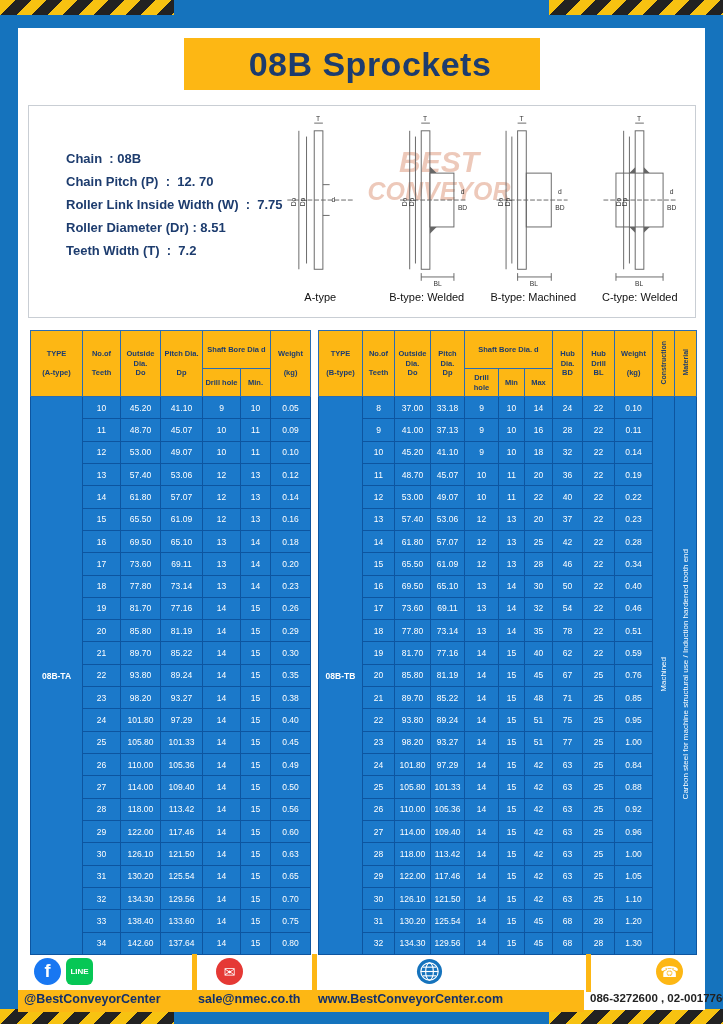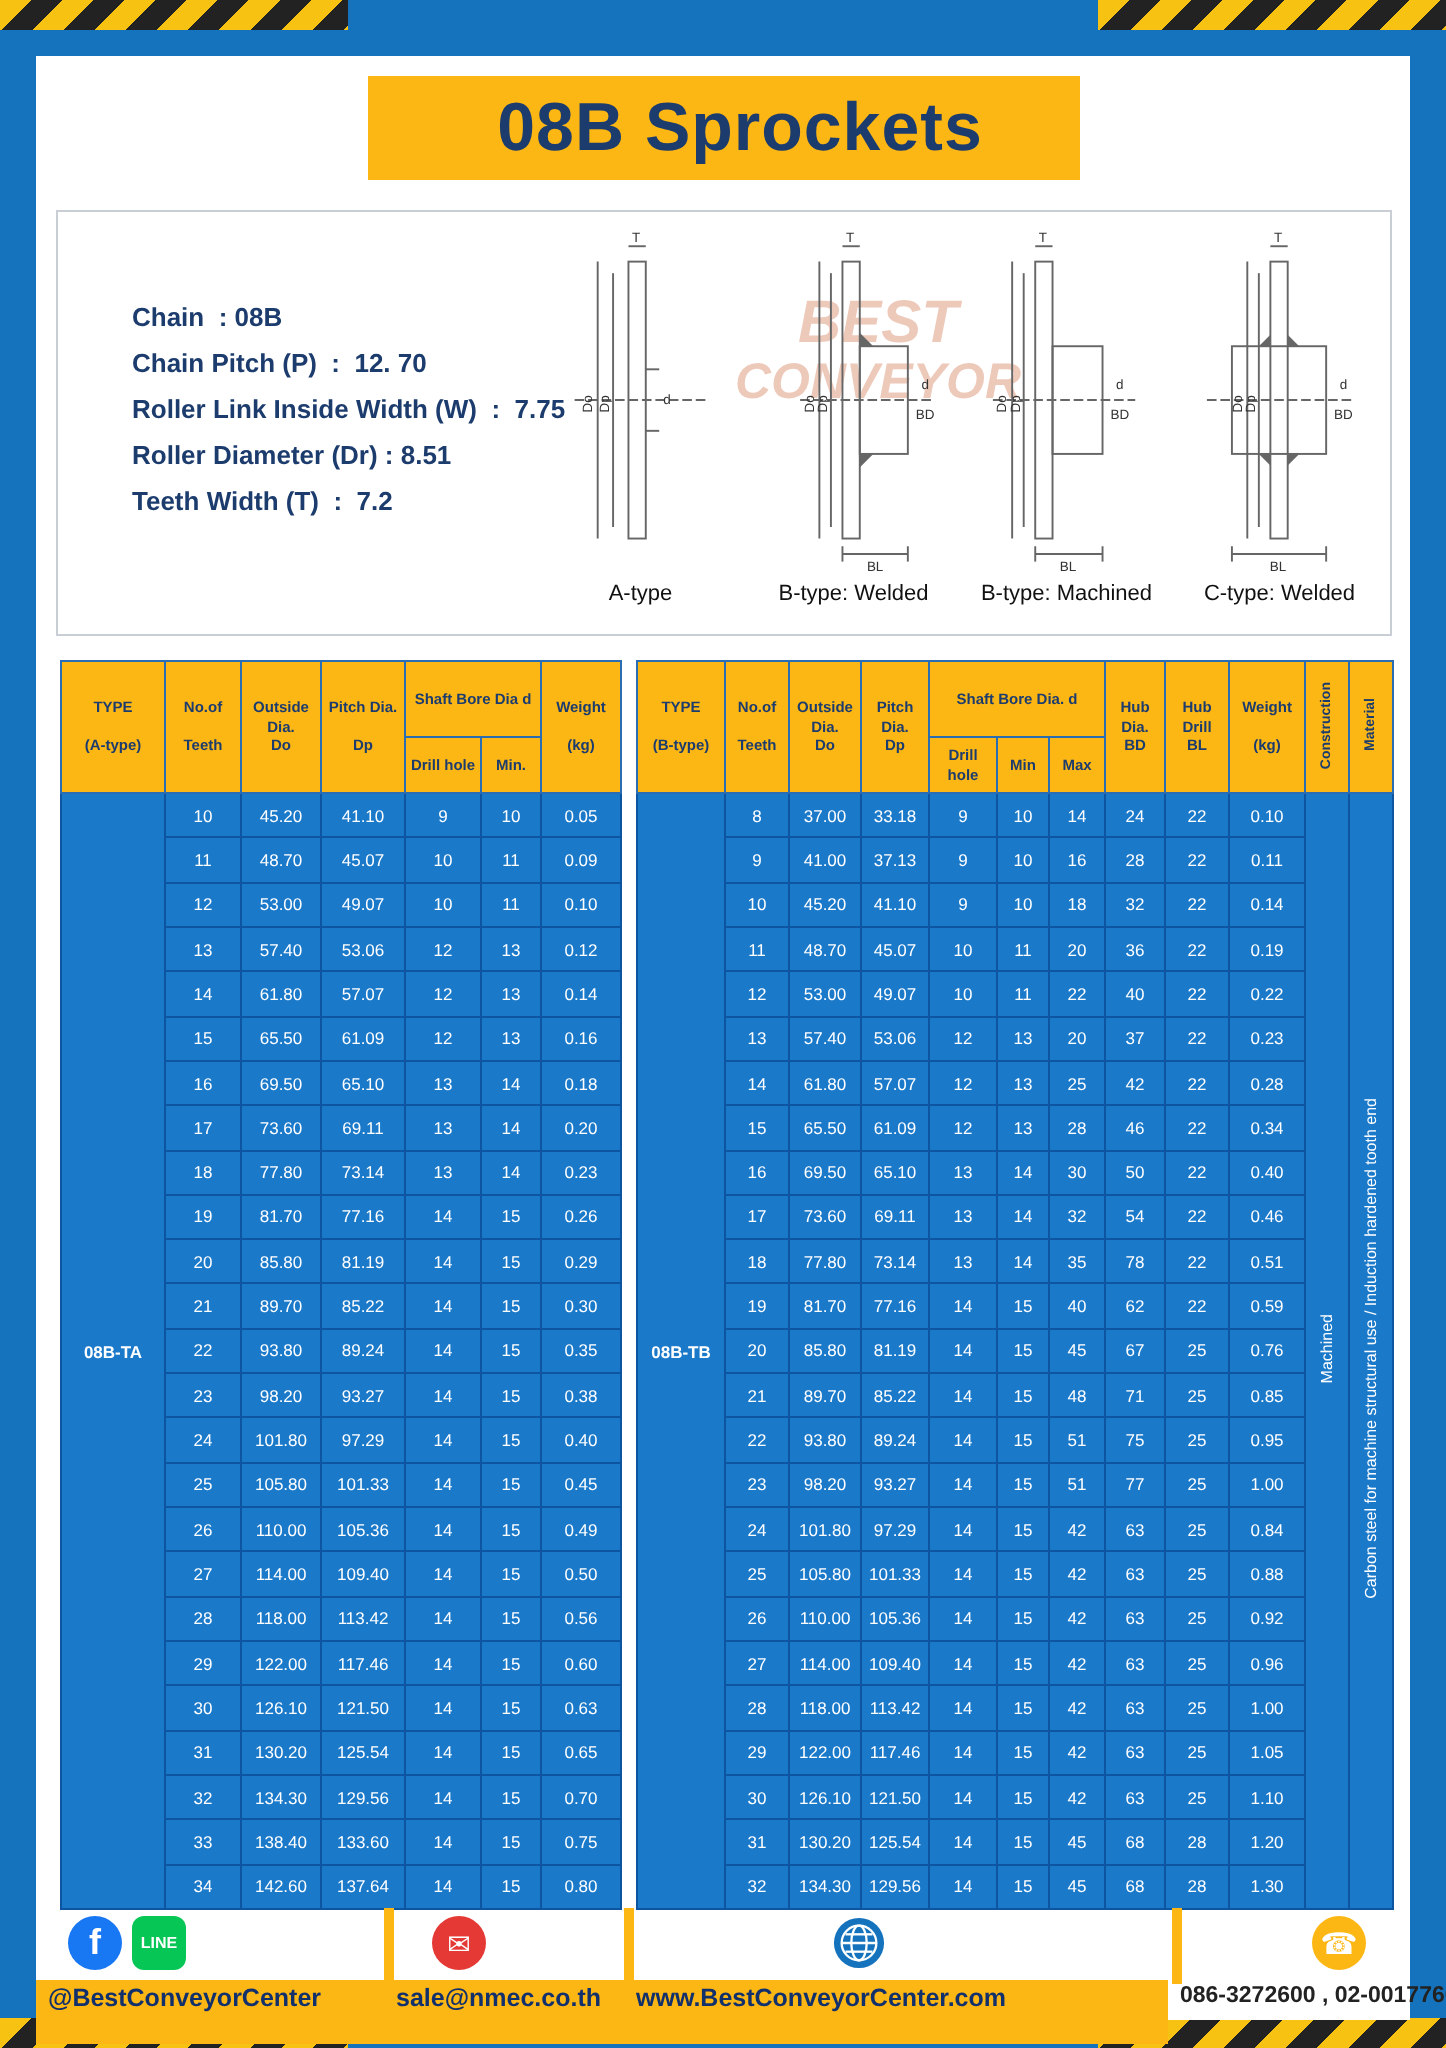--- a/index.html
+++ b/index.html
@@ -41,21 +41,21 @@
 
   .footer-divider{position:absolute;width:5px;height:38px;top:926px;background:#fdb714;}
   .fd-1{left:174px}.fd-2{left:294px}.fd-3{left:568px}
   .icon{position:absolute;top:930px;width:27px;height:27px;border-radius:50%;
     display:flex;align-items:center;justify-content:center;color:#fff;}
   .fb{left:16px;background:#1877f2;font-weight:bold;font-size:18px;}
   .line-ic{left:48px;background:#06c755;border-radius:6px;font-weight:bold;font-size:8px;}
   .mail{left:198px;background:#e53935;font-size:14px;}
   .globe-wrap{left:398px;background:transparent;}
   .phone{left:638px;background:#fdb714;font-size:15px;}
-  .footer-bar{position:absolute;left:0;top:962px;width:566px;height:32px;background:#fdb714;}
+  .footer-bar{position:absolute;left:0;top:962px;width:566px;height:22px;background:#fdb714;}
   .footer-bar span{position:absolute;top:2px;font-size:12.5px;font-weight:bold;color:#12306b;white-space:nowrap;}
   .fb-social{left:6px}.fb-email{left:180px}.fb-web{left:300px}
   .phone-text{position:absolute;left:572px;top:964px;font-size:11.5px;font-weight:bold;color:#222;white-space:nowrap;}
 
   svg text{font-family:"Liberation Sans",sans-serif;}
 </style>
 </head>
 <body>
 
 <div class="page">

